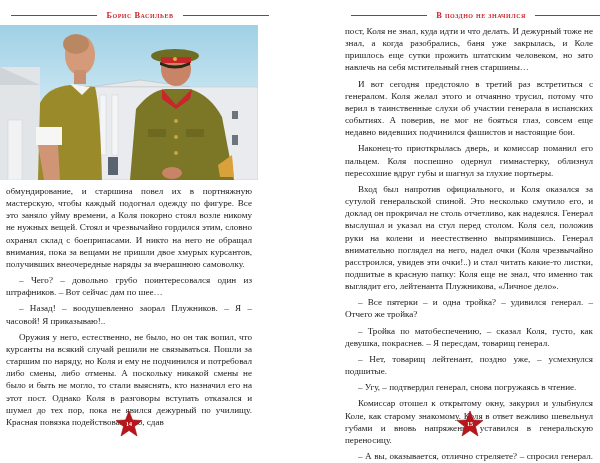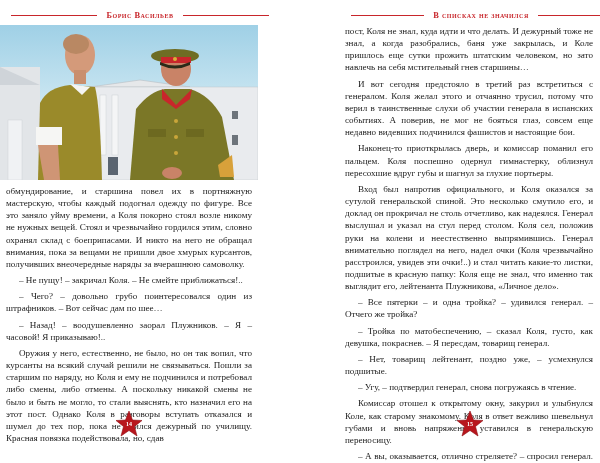--- a/index.html
+++ b/index.html
@@ -76,38 +76,37 @@
       <circle cx="176" cy="128" r="2" fill="#c9a63a"></circle>
       <rect x="148" y="104" width="18" height="8" fill="#6d6920"></rect>
       <rect x="186" y="104" width="18" height="8" fill="#6d6920"></rect>
       <polygon points="218,140 232,130 234,152 220,152" fill="#d8a13a"></polygon>
       <ellipse cx="172" cy="148" rx="10" ry="6" fill="#c98367"></ellipse>
     </svg>
   </div>
 
   <div class="text-block">
     <p class="cont">обмундирование, и старшина повел их в портняжную мастерскую, чтобы каждый подогнал одежду по фигуре. Все это заняло уйму времени, а Коля покорно стоял возле никому не нужных вещей. Стоял и чрезвычайно гордился этим, словно охранял склад с боеприпасами. И никто на него не обращал внимания, пока за вещами не пришли двое хмурых курсантов, получивших внеочередные наряды за вчерашнюю самоволку.</p>
-    <p>– Не пущу! – закричал Коля. – Не смейте приближаться!..</p>
     <p>– Чего? – довольно грубо поинтересовался один из штрафников. – Вот сейчас дам по шее…</p>
     <p>– Назад! – воодушевленно заорал Плужников. – Я – часовой! Я приказываю!..</p>
     <p>Оружия у него, естественно, не было, но он так вопил, что курсанты на всякий случай решили не связываться. Пошли за старшим по наряду, но Коля и ему не подчинился и потребовал либо смены, либо отмены. А поскольку никакой смены не было и быть не могло, то стали выяснять, кто назначил его на этот пост. Однако Коля в разговоры вступать отказался и шумел до тех пор, пока не явился дежурный по училищу. Красная повязка подействовала, но, сдав</p>
   </div>
 
   <div class="folio">
     <svg width="28" height="28" viewBox="0 0 28 28">
       <polygon points="14,1 17.5,10 27,10.5 19.5,16.5 22,26 14,20.5 6,26 8.5,16.5 1,10.5 10.5,10" fill="#b8161d" stroke="#8e0d12" stroke-width="0.6"></polygon>
     </svg>
     <span class="folio-num">14</span>
   </div>
 </div>
 
 <div class="page right">
   <div class="running-head">
     <span class="rh-line"></span>
-    <span class="rh-title">В списках не значился</span>
+    <span class="rh-title">В поздно не значился</span>
     <span class="rh-line"></span>
   </div>
 
   <div class="text-block">
     <p class="cont">пост, Коля не знал, куда идти и что делать. И дежурный тоже не знал, а когда разобрались, баня уже закрылась, и Коле пришлось еще сутки прожить штатским человеком, но зато навлечь на себя мстительный гнев старшины…</p>
     <p>И вот сегодня предстояло в третий раз встретиться с генералом. Коля желал этого и отчаянно трусил, потому что верил в таинственные слухи об участии генерала в испанских событиях. А поверив, не мог не бояться глаз, совсем еще недавно видевших подчинился фашистов и настоящие бои.</p>
     <p>Наконец-то приоткрылась дверь, и комиссар поманил его пальцем. Коля поспешно одернул гимнастерку, облизнул пересохшие вдруг губы и шагнул за глухие портьеры.</p>
     <p>Вход был напротив официального, и Коля оказался за сутулой генеральской спиной. Это несколько смутило его, и доклад он прокричал не столь отчетливо, как надеялся. Генерал выслушал и указал на стул перед столом. Коля сел, положив руки на колени и неестественно выпрямившись. Генерал внимательно поглядел на него, надел очки (Коля чрезвычайно расстроился, увидев эти очки!..) и стал читать какие-то листки, подшитые в красную папку: Коля еще не знал, что именно так выглядит его, лейтенанта Плужникова, «Личное дело».</p>
     <p>– Все пятерки – и одна тройка? – удивился генерал. – Отчего же тройка?</p>
     <p>– Тройка по матобеспечению, – сказал Коля, густо, как девушка, покраснев. – Я пересдам, товарищ генерал.</p>

